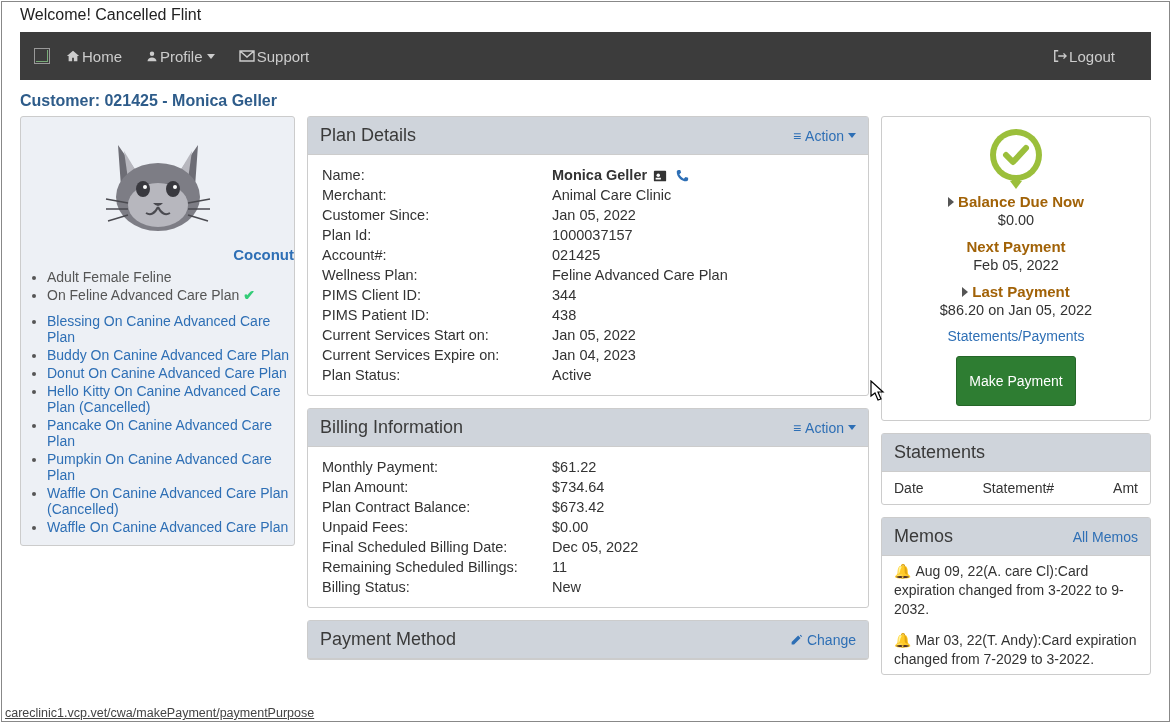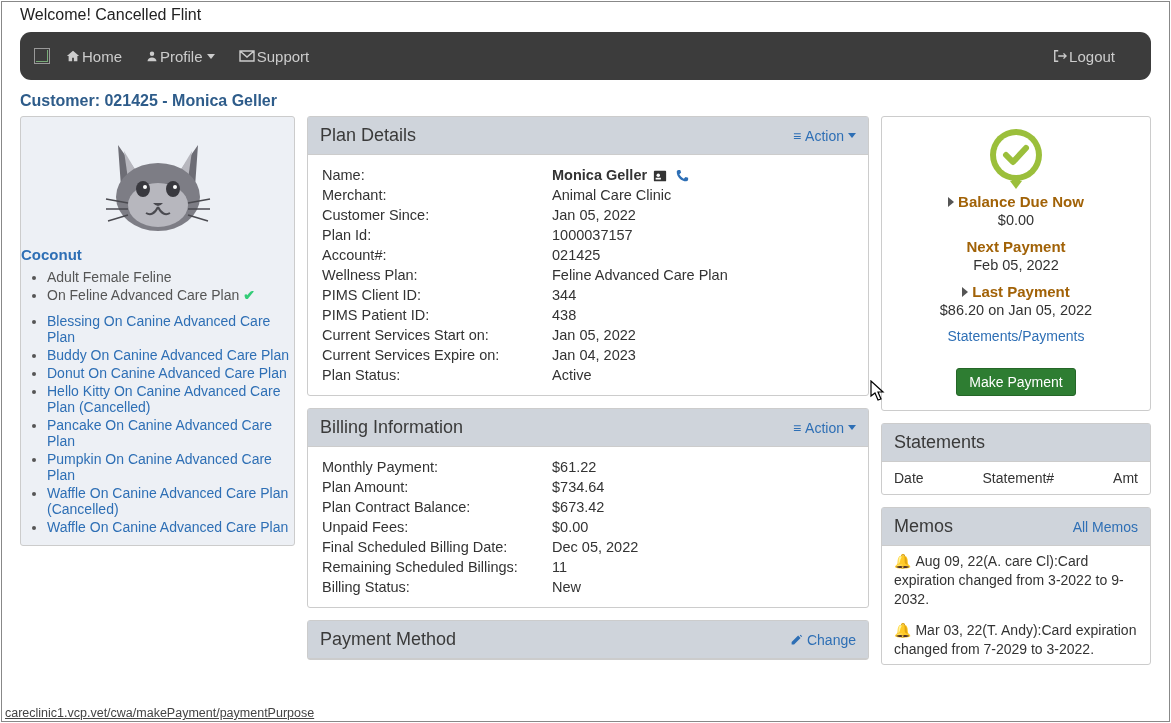--- a/index.html
+++ b/index.html
@@ -11,21 +11,21 @@
     font-size: 14px;
     width: 1171px;
   }
   .outer-border { border: 1px solid #888; width: 1169px; height: 721px; margin: 1px; position: relative; overflow: hidden; }
   .welcome { padding: 4px 18px 8px; font-size: 16px; color: #222; }
   .navbar {
     background: #3c3c3c;
     color: #ddd;
     height: 48px;
     margin: 0 18px 12px;
-    border-radius: 11px;
+    border-radius: 0;
     display: flex;
     align-items: center;
     padding: 0 14px;
   }
   .navbar .brand-icon { width: 16px; height: 16px; border: 1px solid #999; margin-right: 14px; position:relative; }
   .navbar .brand-icon::after{content:"";position:absolute;left:1px;top:1px;width:11px;height:11px;border-bottom:1px solid #7a7;border-right:1px solid #7a7;}
   .navbar a { color: #ccc; text-decoration: none; margin-right: 22px; font-size: 15px; display: inline-flex; align-items: center; }
   .navbar .spacer { flex: 1; }
   .customer-heading { margin: 0 18px 6px; color: #2e5c8a; font-weight: bold; font-size: 16px; }
   .app-body { display: flex; padding: 0 18px; gap: 12px; }
@@ -44,36 +44,36 @@
     border-bottom: 1px solid #ccc;
     text-align: right;
   }
   .panel-body { padding: 10px 14px; }
   .action-link { color: #2e6fb5; font-size: 14px; cursor: pointer; display:inline-flex; align-items:center; gap:4px;}
   .action-link .bars { display:inline-block; width:14px; }
   .action-link .bars::before { content:"≡"; color:#2e6fb5; font-weight:bold;}
   .caret { display:inline-block; width:0;height:0;border-left:4px solid transparent;border-right:4px solid transparent;border-top:5px solid #2e6fb5; vertical-align:middle;}
   .left-panel { background:#edf0f5; }
   .pet-avatar { text-align:center; padding: 10px 0 2px; }
-  .pet-name { text-align:left; color:#2e6fb5; font-weight:bold; margin:4px 0 6px; font-size:15px;}
+  .pet-name { text-align:right; color:#2e6fb5; font-weight:bold; margin:4px 0 6px; font-size:15px;}
   .left-panel ul { margin:0 0 10px 12px; padding:0 0 0 14px; }
   .left-panel li { color:#555; margin:2px 0; font-size:14px; }
   .left-panel li.link a { color:#2e6fb5; text-decoration:none; }
   .pet-family-h { font-weight:bold; margin:8px 0 2px 10px; font-size:15px;}
   .kv-row { display:flex; padding:2px 0; font-size:14.5px;}
   .kv-row .k { width:230px; color:#333; }
   .kv-row .v { flex:1; color:#333; }
   .kv-row .v.bold { font-weight:bold; }
   .right-summary { text-align:center; padding: 10px 8px 14px;}
   .check-badge { width:60px;height:60px;margin:0 auto 6px;}
   .summary-label { font-weight:bold; color:#a16207; font-size:15px; }
   .summary-label .tri { display:inline-block;width:0;height:0;border-top:5px solid transparent;border-bottom:5px solid transparent;border-left:6px solid #555;margin-right:4px;}
   .summary-val { color:#333; margin:2px 0 10px; font-size:14.5px;}
   .link { color:#2e6fb5; text-decoration:none; cursor:pointer;}
-  .btn-pay { background:#2e7d32;color:#fff;border:1px solid #256628;padding:5px 12px;border-radius:3px;cursor:pointer;font-size:14px;margin-top:12px;}
+  .btn-pay { background:#2e7d32;color:#fff;border:1px solid #256628;padding:16px 12px;border-radius:3px;cursor:pointer;font-size:14px;}
   .stmt-head-row { display:flex; padding:8px 12px; font-size:14px; color:#333; justify-content:space-between;}
   .memo-item { padding:6px 12px; font-size:14px; color:#333; line-height:1.35;}
   .bell { color:#d23; margin-right:4px;}
   .status-line { position:absolute; left:0; bottom:0; font-size:12.5px; color:#444; background:#fff; padding:1px 3px; text-decoration:underline;}
   .mini-icon { display:inline-block; vertical-align:middle; margin:0 2px;}
   .cursor-svg { position:absolute; left:868px; top:378px; pointer-events:none;}
   .check { display:inline-block; color:#3c7; font-weight:bold; margin-left:4px;}
   .change-link { color:#2e6fb5; font-size:14px; cursor:pointer; display:inline-flex; align-items:center; gap:4px;}
 </style>
 </head>

